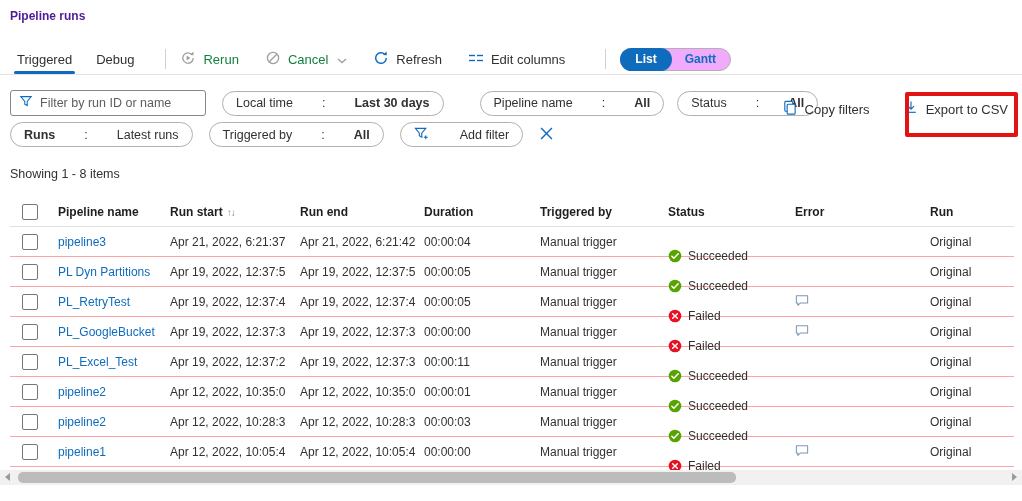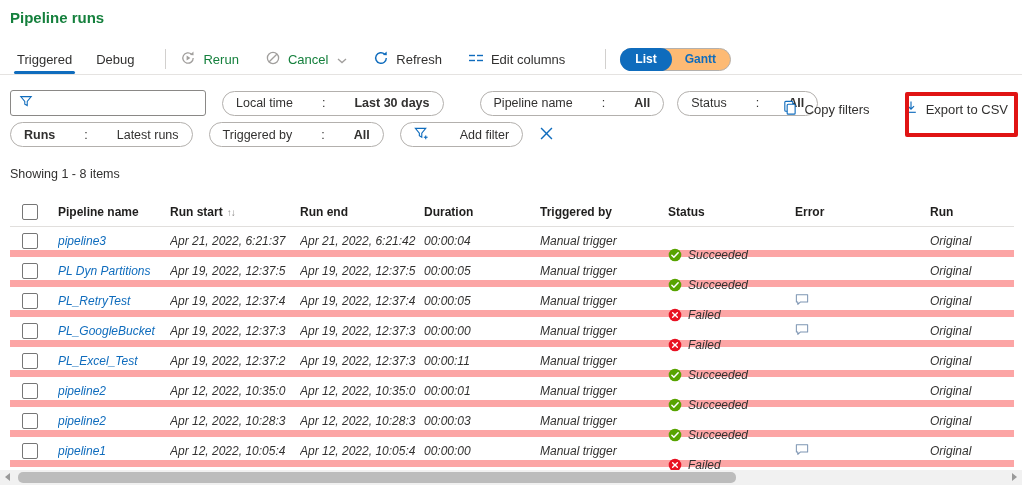--- a/index.html
+++ b/index.html
@@ -6,21 +6,21 @@
   html,body { width:1022px; height:501px; }
   body {
     position: relative;
     background: #fff;
     font-family: "Liberation Sans", sans-serif;
     color: #323130;
     overflow: hidden;
   }
   .page-title {
     position: absolute; top: 9px; left: 10px;
-    font-size: 15px; font-weight: 700; color: #15803d;
+    font-size: 12px; font-weight: 700; color: #4c1d95;
   }
   
   .tabbar {
     position: absolute; top: 44px; left: 0; right: 0; height: 31px;
     display: flex; align-items: center; padding-left: 10px;
     border-bottom: 1px solid #e5e3e1;
   }
   .tab {
     position: relative; height: 100%; display: flex; align-items: center;
     font-size: 13px; padding: 0 7px; margin-right: 10px; cursor: pointer; text-align: right;
@@ -32,21 +32,21 @@
   .vdiv { width:1px; height:20px; background:#d2d0ce; margin:0 14px; }
   .tbtn {
     display:flex; align-items:center; gap:7px; font-size:13px;
     margin-right:26px; cursor:pointer; white-space:nowrap;
   }
   .tbtn.disabled { color:#15803d; cursor:default; }
   .tbtn svg { flex:0 0 auto; }
   .chev { margin-left:2px; }
   .toggle {
     display:flex; align-items:center; height:23px;
-    border:1px solid #b3b0ad; border-radius:12px; background:#fdba74;
+    border:1px solid #b3b0ad; border-radius:12px; background:#f0abfc;
   }
   .toggle .seg {
     height:23px; display:flex; align-items:center; padding:0 15px;
     font-size:12px; font-weight:700; color:#0f6cbd; cursor:pointer;
     border-radius:12px; margin:-1px;
   }
   .toggle .seg.sel { background:#0f6cbd; color:#fff; }
   
   .frow { position:absolute; left:10px; display:flex; align-items:center; }
   .frow1 { top:90px; }
@@ -87,21 +87,21 @@
   }
   .summary { position:absolute; top:167px; left:10px; font-size:12.5px; color:#323130; }
   
   .table { position:absolute; top:197px; left:10px; right:8px; font-size:12px; }
   .thead, .trow {
     display:grid;
     grid-template-columns:48px 112px 130px 124px 116px 128px 127px 135px auto;
     align-items:center;
   }
   .thead { height:30px; border-bottom:1px solid #e1dfdd; font-weight:700; color:#201f1e; }
-  .trow { height:30px; border-bottom:7px solid #fca5a5;font-style:italic; }
+  .trow { height:30px; border-bottom:1px solid #fca5a5; }
   .cell { white-space:nowrap; overflow:hidden; padding-right:5px; }
   .cb { width:16px; height:16px; border:1px solid #767676; border-radius:2px;
         background:#fff; margin-left:12px; display:block; cursor:pointer; }
   .sort { color:#8a8886; font-size:10px; margin-left:4px; letter-spacing:-1px; }
   .link { color:#0f6cbd; cursor:pointer; }
   .status-cell { display:flex; align-items:center; gap:6px;margin-top:28px; }
   .st-ic { display:none; width:14px; height:14px; }
   .trow.ok .st-ok { display:inline-flex; }
   .trow.fail .st-fail { display:inline-flex; }
   .error-icon { visibility:hidden; display:inline-flex; cursor:pointer; }
@@ -171,20 +171,21 @@
     <div class="seg sel">List</div>
     <div class="seg">Gantt</div>
   </div>
 </div>
 
 <div class="frow frow1">
   <div class="search">
     <span><svg width="14" height="14" viewBox="0 0 16 16">
           <path d="M2 3h12l-4.6 5.6v4.6l-2.8-1.6V8.6z" fill="none" stroke="#0f6cbd" stroke-width="1.2"></path>
         </svg></span>
+    <input type="text" placeholder="Filter by run ID or name" style="">
   </div>
   <div class="pill gap16">
     <span>Local time</span>
       <span class="sep">:</span>
       <b>Last 30 days</b>
   </div>
   <div class="pill gap36">
     <span>Pipeline name</span>
       <span class="sep">:</span>
       <b>All</b>

